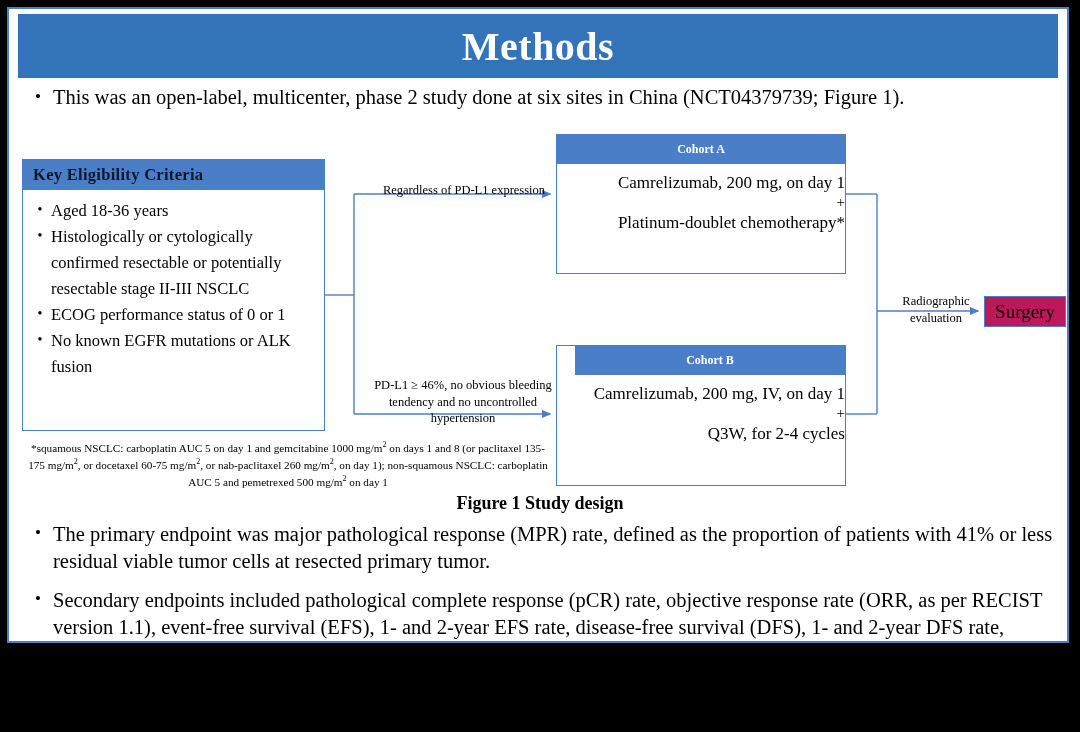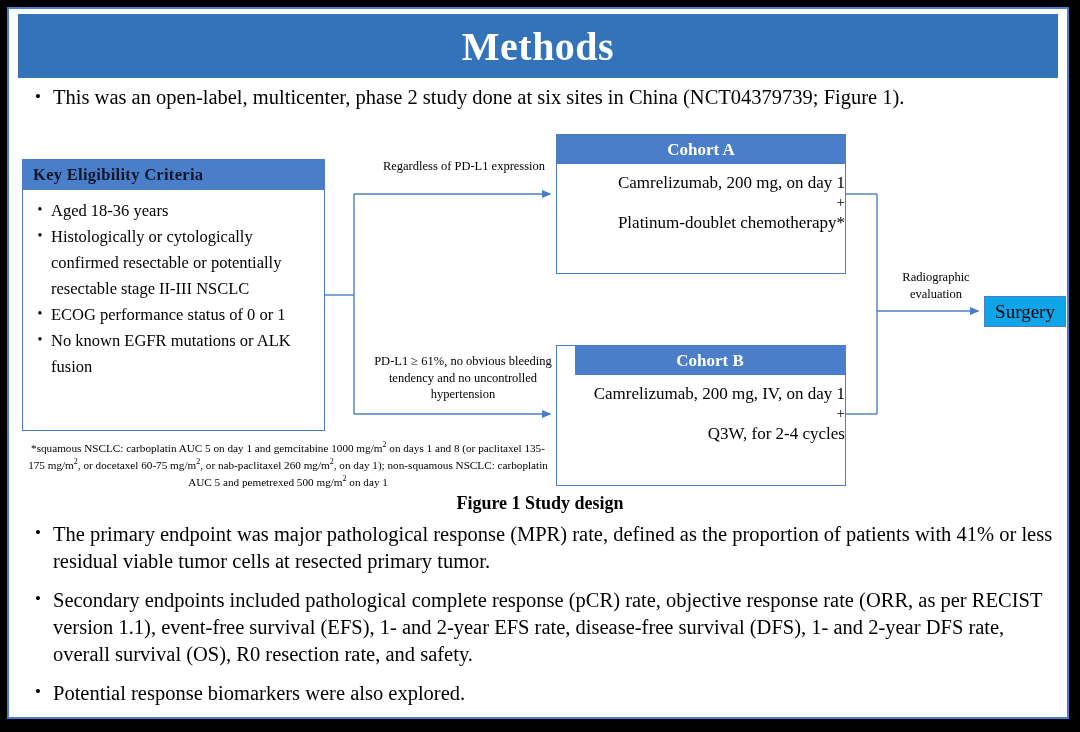--- a/index.html
+++ b/index.html
@@ -5,21 +5,21 @@
   html,body{margin:0;padding:0;}
   body{
     width:1080px;height:732px;
     background:#000000;
     font-family:"Liberation Serif", serif;
     overflow:hidden;
   }
   .slide{
     position:absolute;
     left:7px; top:7px;
-    width:1062px; height:712px;
+    width:1062px; height:636px;
     background:#ffffff;
     border:2px solid #4a7ec8;
     box-sizing:border-box;
   }
   
   .title-band{
     position:absolute;
     left:9px; top:5px;
     width:1040px; height:64px;
     background:#3373ba;
@@ -97,50 +97,51 @@
     box-sizing:border-box;
     background:#ffffff;
   }
   .cohort-a{ left:547px; top:13px; height:140px; }
   .cohort-b{ left:547px; top:224px; height:141px;padding-left:18px; }
   .cohort-head{
     height:29px;
     background:#4a7ec8;
     color:#ffffff;
     font-weight:bold;
-    font-size:17px;
+    font-size:12px;
     display:flex; align-items:center; justify-content:center;
   }
   .cohort-body{
     padding-top:7px;
     text-align:right;
     font-size:17px;
     line-height:1.4;
   }
   .cohort-body .plus{ font-size:15px; line-height:1.05; }
 
   
   .surgery{
     position:absolute;
     left:975px; top:175px;
     width:82px; height:31px;
     border:1px solid #4a7ec8;
     box-sizing:border-box;
     display:flex; align-items:center; justify-content:center;
     font-size:19px;
-    background:#0ea5e9;
+    background:#be185d;
   }
 
   
   .lbl{
     position:absolute;
     text-align:center;
     font-size:12.5px;
     line-height:1.32;
     color:#000;
+    margin-top:24px;
   }
   .lbl-a{ left:370px; top:37px; width:170px; }
   .lbl-b{ left:358px; top:232px; width:192px; }
   .lbl-r{ left:872px; top:148px; width:110px; }
 
   
   .wires{ position:absolute; left:0; top:0; width:1062px; height:380px; }
 
   
   .fig-cap{
@@ -226,21 +227,21 @@
           <span class="x">No known EGFR mutations or ALK fusion</span>
         </div>
       </div>
     </div>
 
     <div class="footnote">
       <span>*squamous NSCLC: carboplatin AUC 5 on day 1 and gemcitabine 1000 mg/m</span><sup>2</sup><span> on days 1 and 8 (or paclitaxel 135-175 mg/m</span><sup>2</sup><span>, or docetaxel 60-75 mg/m</span><sup>2</sup><span>, or nab-paclitaxel 260 mg/m</span><sup>2</sup><span>, on day 1); non-squamous NSCLC: carboplatin AUC 5 and pemetrexed 500 mg/m</span><sup>2</sup><span> on day 1</span>
     </div>
 
     <div class="lbl lbl-a">Regardless  of PD-L1 expression</div>
-    <div class="lbl lbl-b">PD-L1 ≥ 61%, no obvious bleeding tendency  and no uncontrolled  hypertension</div>
+    <div class="lbl lbl-b">PD-L1 ≥ 46%, no obvious bleeding tendency  and no uncontrolled  hypertension</div>
     <div class="lbl lbl-r">Radiographic evaluation</div>
 
     <div class="cohort cohort-a">
       <div class="cohort-head">Cohort A</div>
       <div class="cohort-body">
         <div>Camrelizumab, 200 mg, on day 1</div>
         <div class="plus">+</div>
         <div>Platinum-doublet chemotherapy*</div>
       </div>
     </div>

